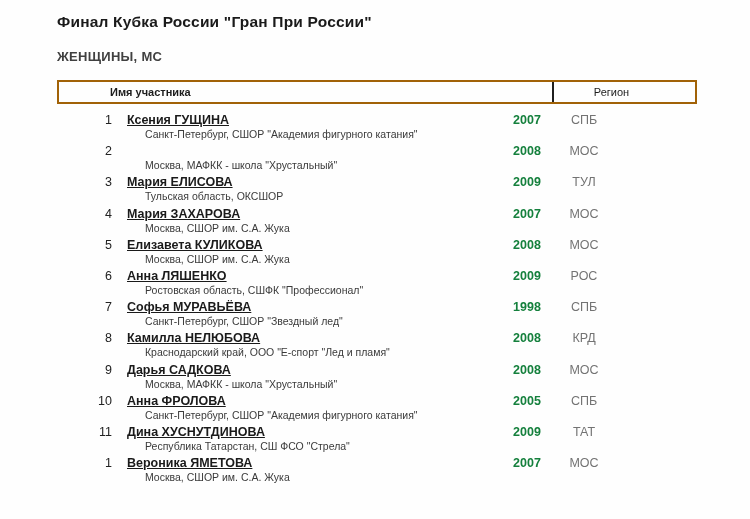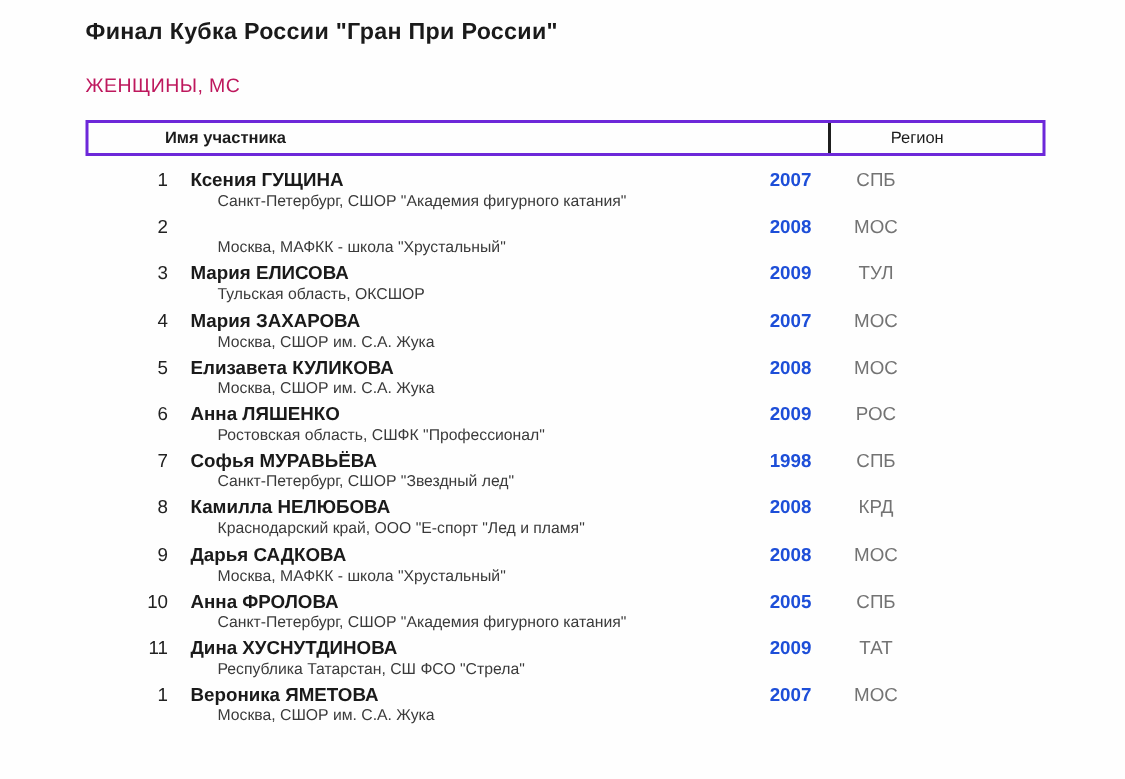--- a/index.html
+++ b/index.html
@@ -26,32 +26,32 @@
     letter-spacing: 0.2px;
     color: #1a1a1a;
     white-space: nowrap;
   }
   .doc-subtitle {
     position: absolute;
     left: 57px;
     top: 49px;
     margin: 0;
     font-size: 13px;
-    font-weight: normal;
+    font-weight: bold;
     letter-spacing: 0.3px;
-    color: #be185d;
+    color: #404040;
     white-space: nowrap;
   }
   .thead {
     position: absolute;
     left: 57px;
     top: 80px;
     width: 636px;
     height: 20px;
-    border: 2px solid #6d28d9;
+    border: 2px solid #a16207;
     display: flex;
     align-items: center;
     background: #fefefe;
   }
   .th-name {
     flex: 0 0 442px;
     align-self: stretch;
     display: flex;
     align-items: center;
     border-right: 2px solid #1f1f1f;
@@ -88,38 +88,39 @@
     color: #222;
   }
   .row .name {
     position: absolute;
     left: 70px;
     top: 1px;
     font-size: 12.5px;
     font-weight: bold;
     white-space: nowrap;
     color: #1a1a1a;
+    text-decoration: underline;
   }
   .row .club {
     position: absolute;
     left: 88px;
     top: 16px;
     font-size: 10.5px;
     white-space: nowrap;
     color: #3a3a3a;
   }
   .row .year {
     position: absolute;
     left: 435px;
     top: 1px;
     width: 70px;
     text-align: center;
     font-size: 12.5px;
     font-weight: bold;
-    color: #1d4ed8;
+    color: #15803d;
   }
   .row .region {
     position: absolute;
     left: 492px;
     top: 1px;
     width: 70px;
     text-align: center;
     font-size: 12.5px;
     color: #737373;
   }

